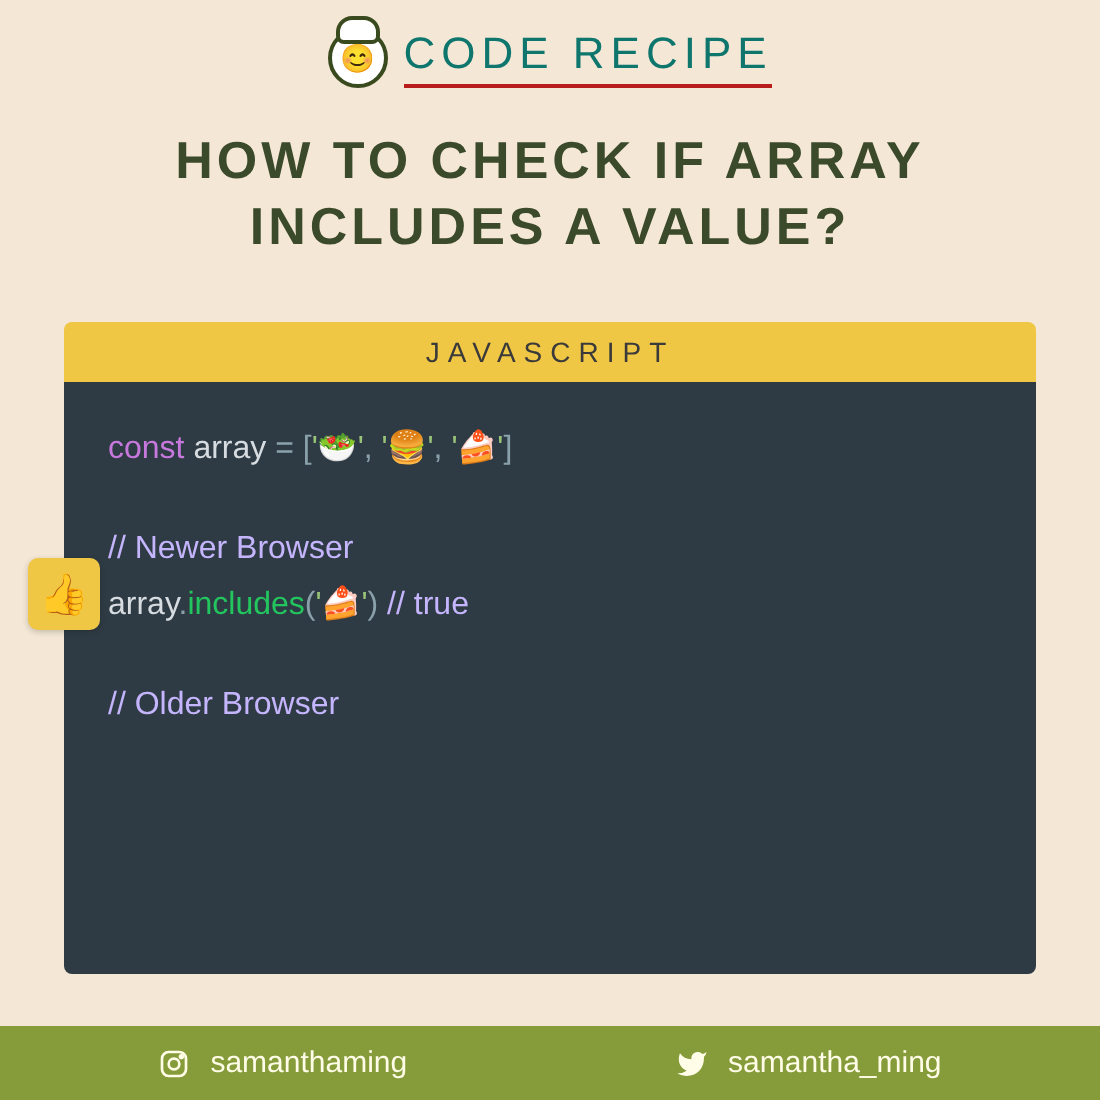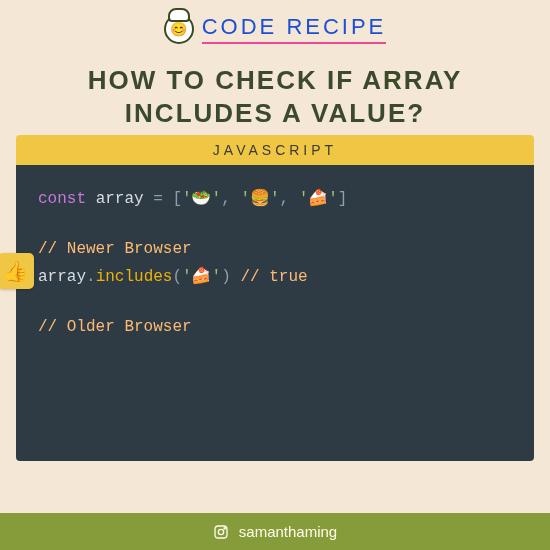--- a/index.html
+++ b/index.html
@@ -1,32 +1,32 @@
 <!DOCTYPE html>
 <html><head>
 <meta charset="utf-8">
 <style>
 html,body{margin:0;padding:0}
 body{width:550px;height:550px;background:#f4e7d5;font-family:Arial,Helvetica,sans-serif;position:relative;overflow:hidden}
 .header{display:flex;align-items:center;justify-content:center;gap:8px;padding:14px 0 6px}
 .chef{width:26px;height:26px;border-radius:50%;background:#fff;border:2px solid #3a4a1f;display:flex;align-items:center;justify-content:center;position:relative}
 .chef::before{content:"";position:absolute;top:-8px;left:2px;width:18px;height:10px;background:#fff;border:2px solid #3a4a1f;border-radius:8px 8px 4px 4px}
 .chef-face{font-size:14px;line-height:1}
-.header-title{color:#1d4ed8;font-size:22px;letter-spacing:3px;border-bottom:2px solid #ec4899;padding-bottom:2px;font-weight:500}
-.main-title{color:#3a4a2a;font-weight:700;letter-spacing:2px;font-size:26px;text-align:center;line-height:1.25;margin:14px 30px 6px}
-.code-card{margin:0 16px;position:relative}
+.header-title{color:#0f766e;font-size:22px;letter-spacing:3px;border-bottom:2px solid #b91c1c;padding-bottom:2px;font-weight:500}
+.main-title{color:#3a4a2a;font-weight:700;letter-spacing:2px;font-size:26px;text-align:center;line-height:1.25;margin:14px 30px 32px}
+.code-card{margin:0 32px;position:relative}
 .code-header{background:#f0c645;color:#3a3a3a;text-align:center;font-size:14px;letter-spacing:4px;padding:7px 0;border-radius:4px 4px 0 0}
-.code-body{background:#2f3b44;color:#8aa0ab;font-family:Liberation Mono, monospace;font-size:16px;line-height:1.75;padding:20px 22px 26px;border-radius:0 0 4px 4px;min-height:250px}
+.code-body{background:#2f3b44;color:#8aa0ab;font-family:Liberation Sans, sans-serif;font-size:16px;line-height:1.75;padding:20px 22px 26px;border-radius:0 0 4px 4px;min-height:250px}
 .kw{color:#c678dd}
 .var{color:#d7dce0}
 .str{color:#98c379}
-.fn{color:#eab308}
+.fn{color:#22c55e}
 .op{color:#8aa0ab}
 .num{color:#d19a66}
-.cm{color:#fdba74}
+.cm{color:#c4b5fd}
 .thumb{position:absolute;left:-18px;top:118px;width:36px;height:36px;background:#f0c645;border-radius:5px;display:flex;align-items:center;justify-content:center;font-size:20px;box-shadow:0 1px 3px rgba(0,0,0,.2)}
 .footer{position:absolute;bottom:0;left:0;right:0;background:#869b3a;color:#fffde8;display:flex;align-items:center;justify-content:space-around;padding:10px 12px;font-size:15px}
 .footer-item{display:flex;align-items:center;gap:10px}
 .icon{width:16px;height:16px;display:inline-block}
 .block{margin-bottom:22px}
 .block:last-child{margin-bottom:0}
 </style>
 </head>
 <body>
 
@@ -68,13 +68,19 @@
 
 <div class="footer">
   <div class="footer-item">
     <svg class="icon" viewBox="0 0 24 24" fill="none" stroke="#fffde8" stroke-width="2">
         <rect x="3" y="3" width="18" height="18" rx="5"></rect>
         <circle cx="12" cy="12" r="4"></circle>
         <circle cx="17.5" cy="6.5" r="1" fill="#fffde8"></circle>
       </svg>
     <span>samanthaming</span>
   </div>
+  <div class="footer-item">
+    <svg class="icon" viewBox="0 0 24 24" fill="#fffde8">
+        <path d="M23 3a10.9 10.9 0 01-3.14 1.53A4.48 4.48 0 0016 3a4.5 4.5 0 00-4.5 4.5v1A10.66 10.66 0 013 4s-4 9 5 13a11.64 11.64 0 01-7 2c9 5 20 0 20-11.5a4.5 4.5 0 00-.08-.83A7.72 7.72 0 0023 3z"></path>
+      </svg>
+    <span>samantha_ming</span>
+  </div>
 </div>
 
 </body></html>

